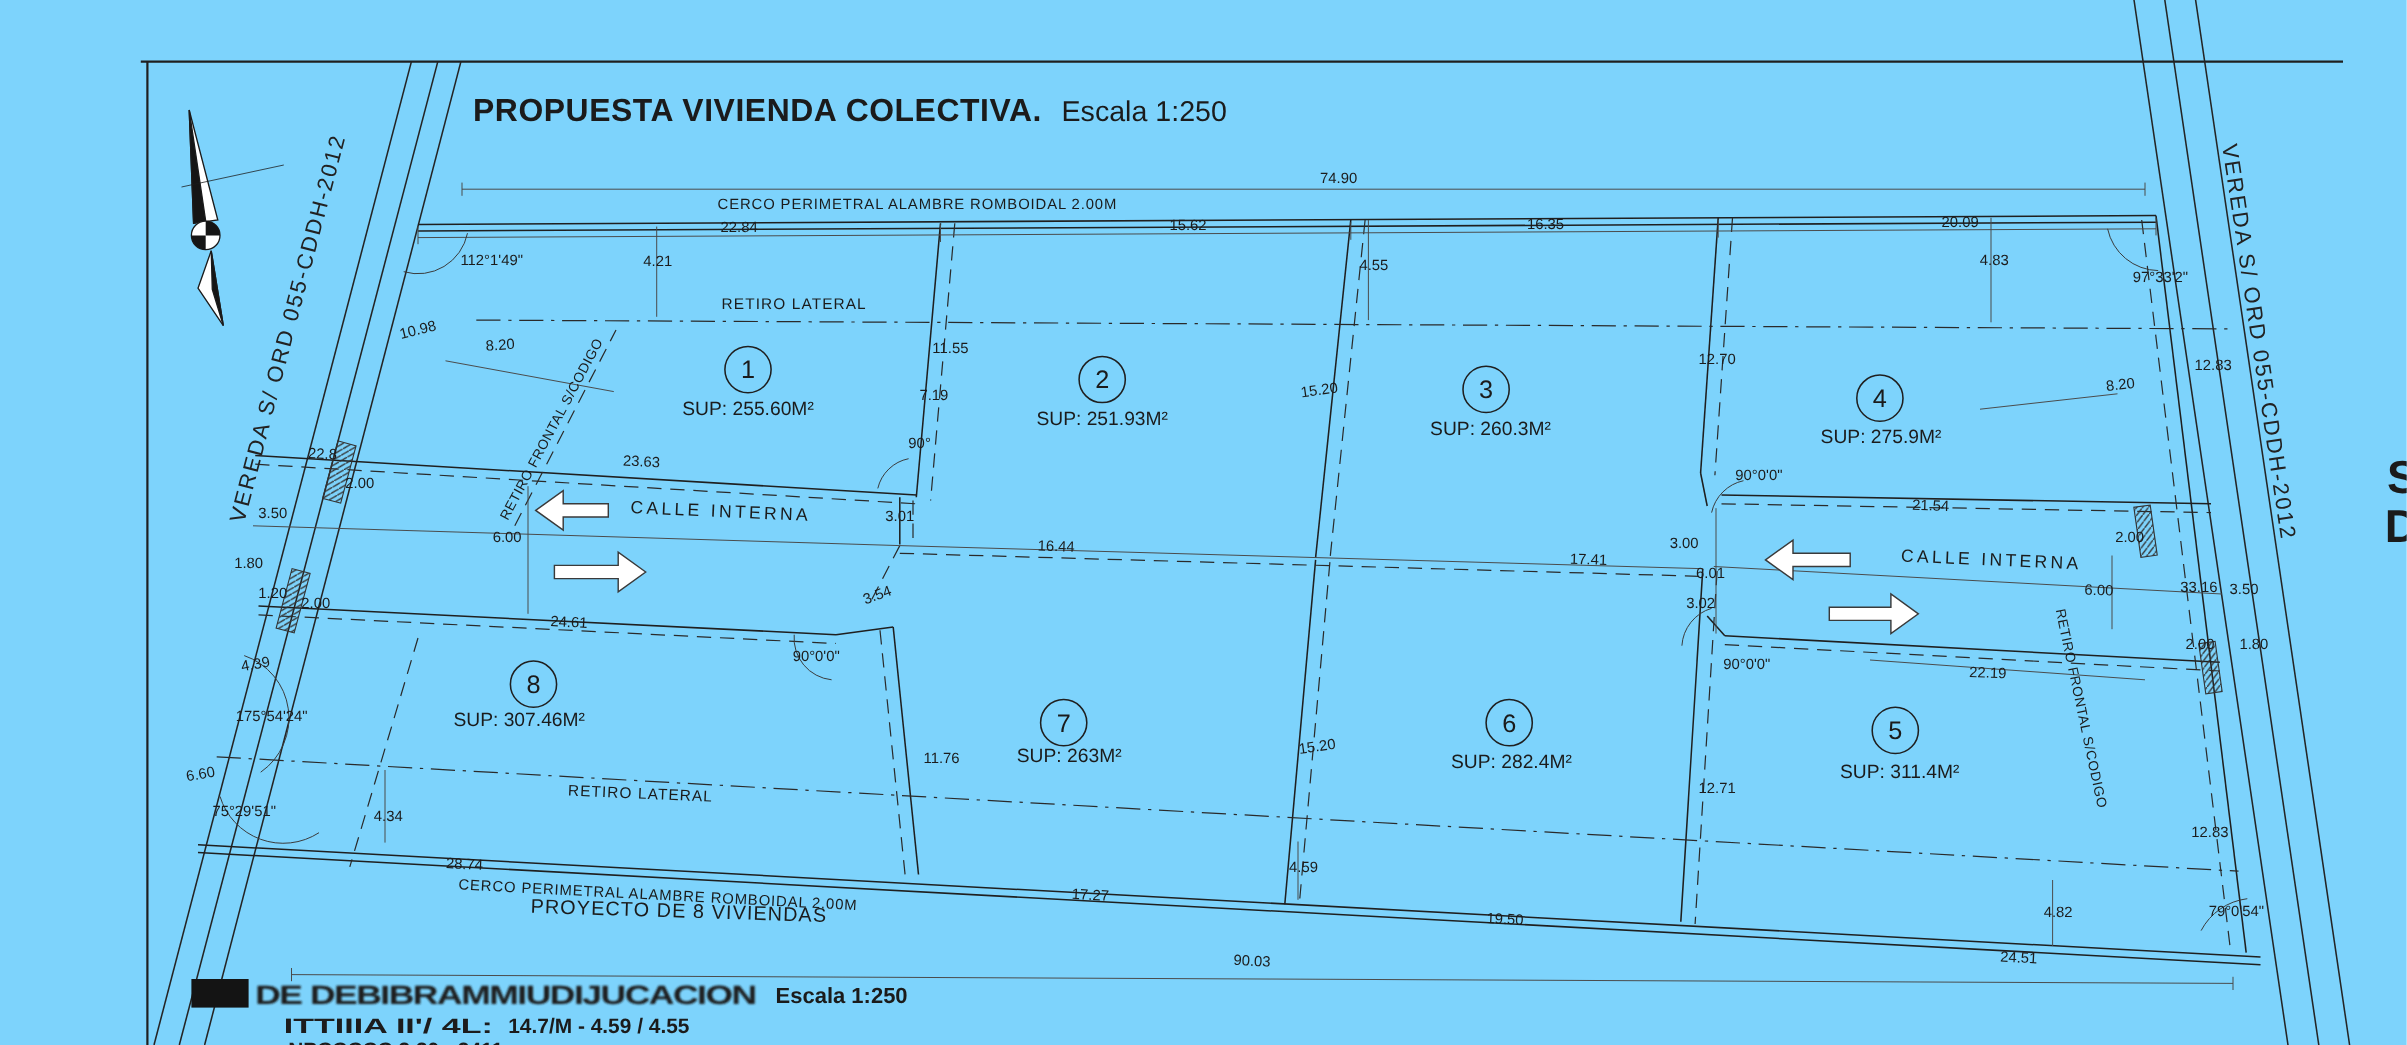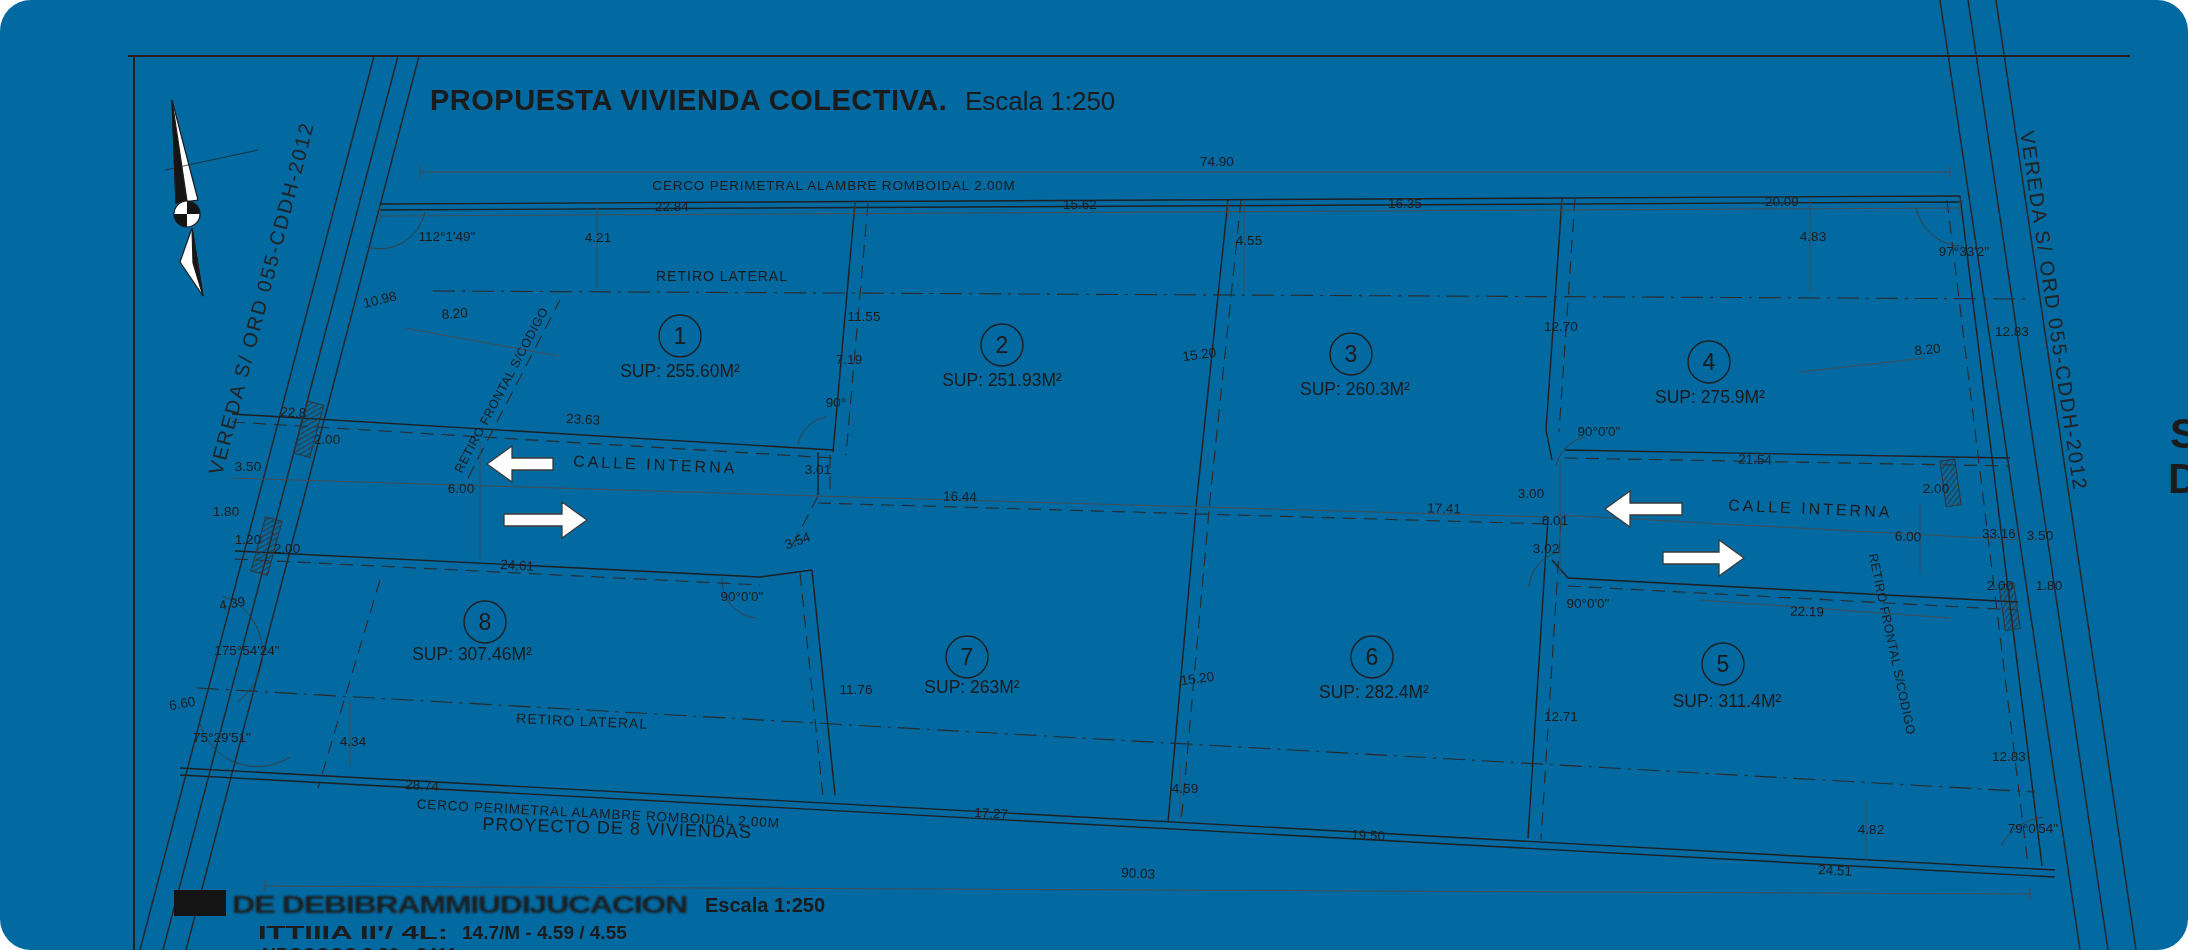--- a/index.html
+++ b/index.html
@@ -1,16 +1,16 @@
 <!DOCTYPE html>
 <html><head>
 <meta charset="utf-8">
 <style>
   html,body{margin:0;padding:0;background:#fff;width:2188px;height:950px;overflow:hidden;}
-  .sheet{position:relative;width:2188px;height:950px;background:#0369a1;border-radius:31px;}
+  .sheet{position:relative;width:2188px;height:950px;background:#7dd3fc;}
   svg{display:block;}
   text{font-family:"Liberation Sans","DejaVu Sans",sans-serif;fill:#1b1b1b;}
   .title-main{font-size:29px;font-weight:bold;letter-spacing:.5px;}
   .title-scale{font-size:26px;font-weight:400;}
   .street-name{font-size:20px;letter-spacing:2px;fill:#222;}
   .fence-label{font-size:13.5px;letter-spacing:.8px;}
   .retiro{font-size:14px;letter-spacing:1px;}
   .retiro-frontal{font-size:12.5px;letter-spacing:.5px;}
   .calle{font-size:16px;letter-spacing:3px;}
   .project{font-size:18px;letter-spacing:1px;}

